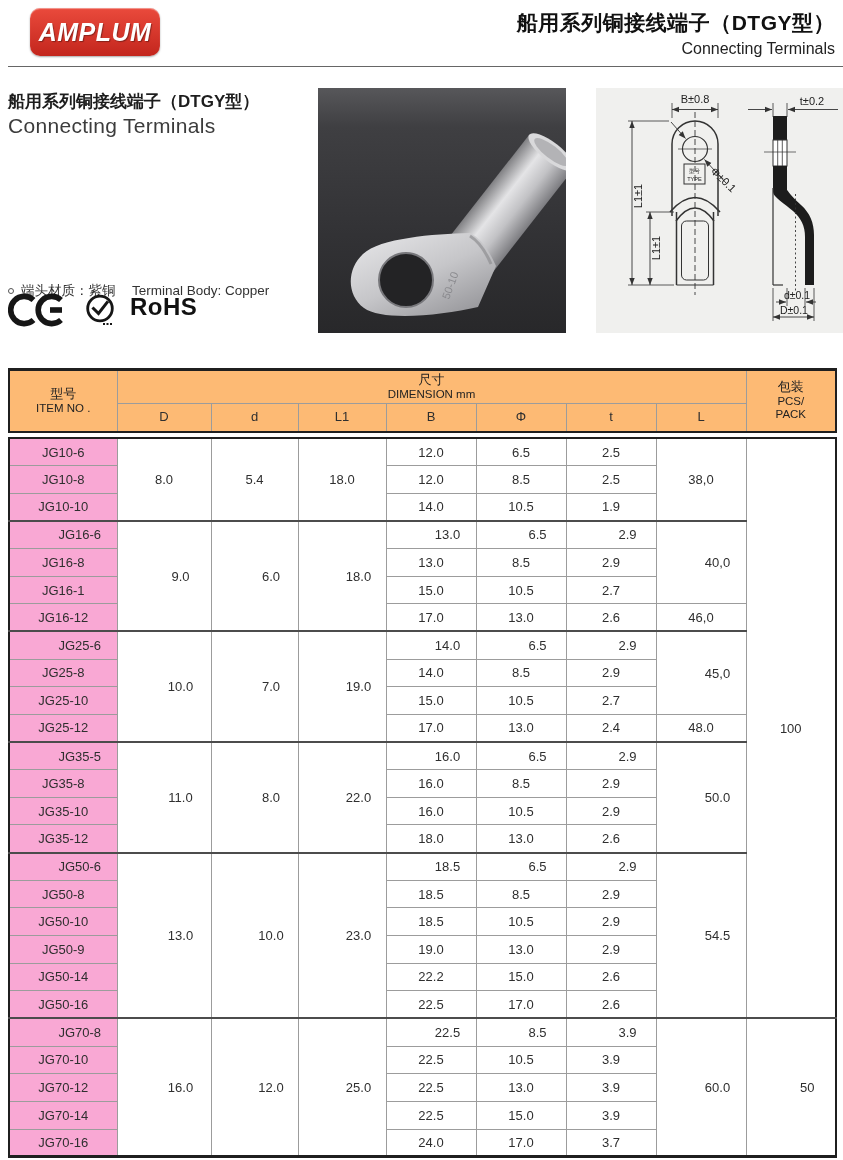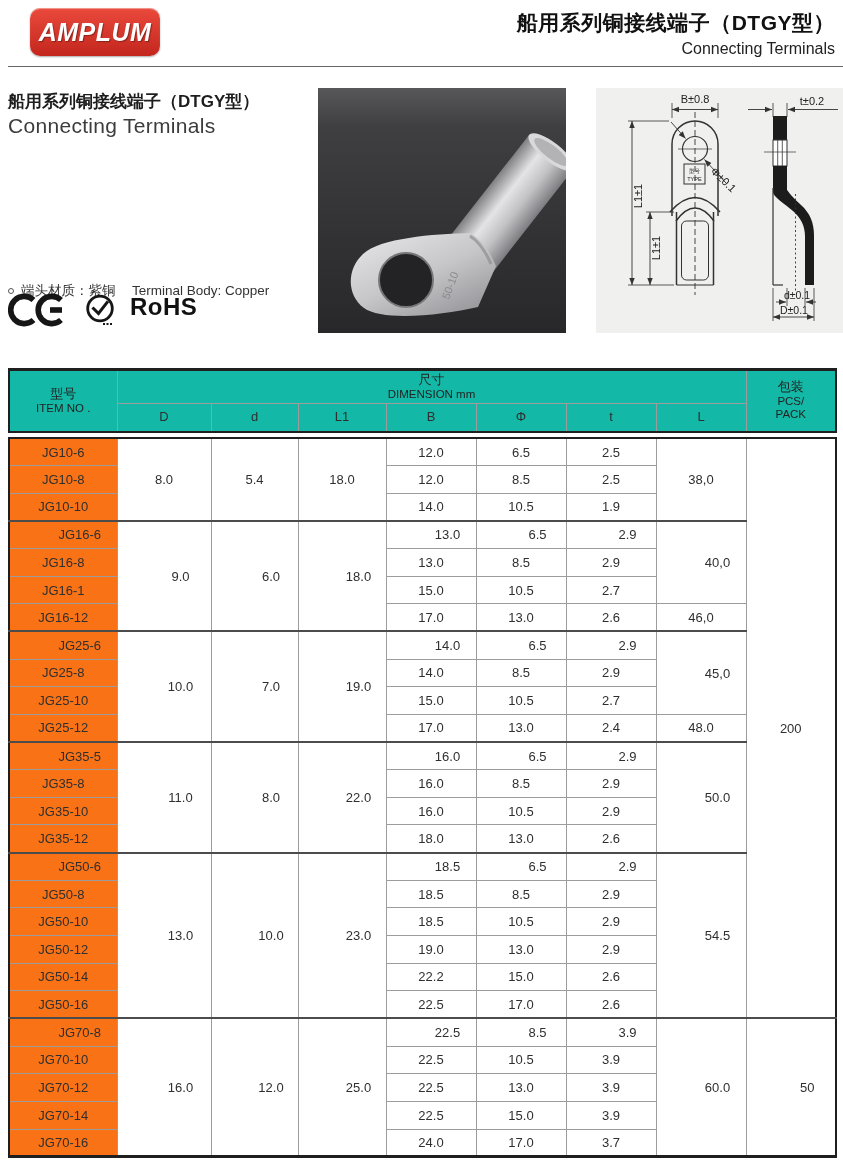--- a/index.html
+++ b/index.html
@@ -43,28 +43,28 @@
   .product-photo{ position:absolute; left:318px; top:88px; width:248px; height:245px; }
   .tech-drawing{ position:absolute; left:596px; top:88px; width:275px; height:245px; background:#f0f0ee; }
 
   
   .spec-table{ border-collapse:collapse; table-layout:fixed; width:827px; position:absolute; left:8px; }
   .spec-table td{
     border:1px solid #9c9c9c; text-align:center; vertical-align:middle;
     font-size:13px; color:#2f2f2f; padding:0; overflow:hidden;
   }
   .header-table{ top:368px; border:2px solid #1f1f1f; border-top-width:3px; }
-  .header-table td{ background:#14b8a6; line-height:1.15;margin-top:29px; }
+  .header-table td{ background:#fdba74; line-height:1.15;margin-top:29px; }
   .header-table tr:first-child{ height:34px; }
   .header-table tr:last-child{ height:28px; }
   .hdr-zh{ font-size:13px; color:#222; }
   .hdr-en{ font-size:11.5px; color:#222; }
   .body-table{ top:437px; border:2px solid #1f1f1f; border-bottom-width:3px; background:#fff; }
   .body-table tr{ height:27.65px; }
-  .body-table td.item-cell{ background:#f97316; }
+  .body-table td.item-cell{ background:#f9a8d4; }
   .body-table tr.group-start td{ border-top:2px solid #4c4c4c;padding-left:33px; }
 </style>
 </head>
 <body>
 
 <div class="brand-logo">
   <span>AMPLUM</span>
 </div>
 <div class="doc-titles">
   <div class="doc-title-zh">船用系列铜接线端子（DTGY型）</div>
@@ -270,21 +270,21 @@
   <tbody id="spec-rows">
       <tr>
         <td class="item-cell">JG10-6</td>
         <td rowspan="3">8.0</td>
         <td rowspan="3">5.4</td>
         <td rowspan="3">18.0</td>
         <td>12.0</td>
         <td>6.5</td>
         <td>2.5</td>
         <td rowspan="3">38,0</td>
-        <td rowspan="21">200</td>
+        <td rowspan="21">100</td>
       </tr>
       <tr>
         <td class="item-cell">JG10-8</td>
         <td>12.0</td>
         <td>8.5</td>
         <td>2.5</td>
       </tr>
       <tr>
         <td class="item-cell">JG10-10</td>
         <td>14.0</td>
@@ -393,21 +393,21 @@
         <td>8.5</td>
         <td>2.9</td>
       </tr>
       <tr>
         <td class="item-cell">JG50-10</td>
         <td>18.5</td>
         <td>10.5</td>
         <td>2.9</td>
       </tr>
       <tr>
-        <td class="item-cell">JG50-12</td>
+        <td class="item-cell">JG50-9</td>
         <td>19.0</td>
         <td>13.0</td>
         <td>2.9</td>
       </tr>
       <tr>
         <td class="item-cell">JG50-14</td>
         <td>22.2</td>
         <td>15.0</td>
         <td>2.6</td>
       </tr>

